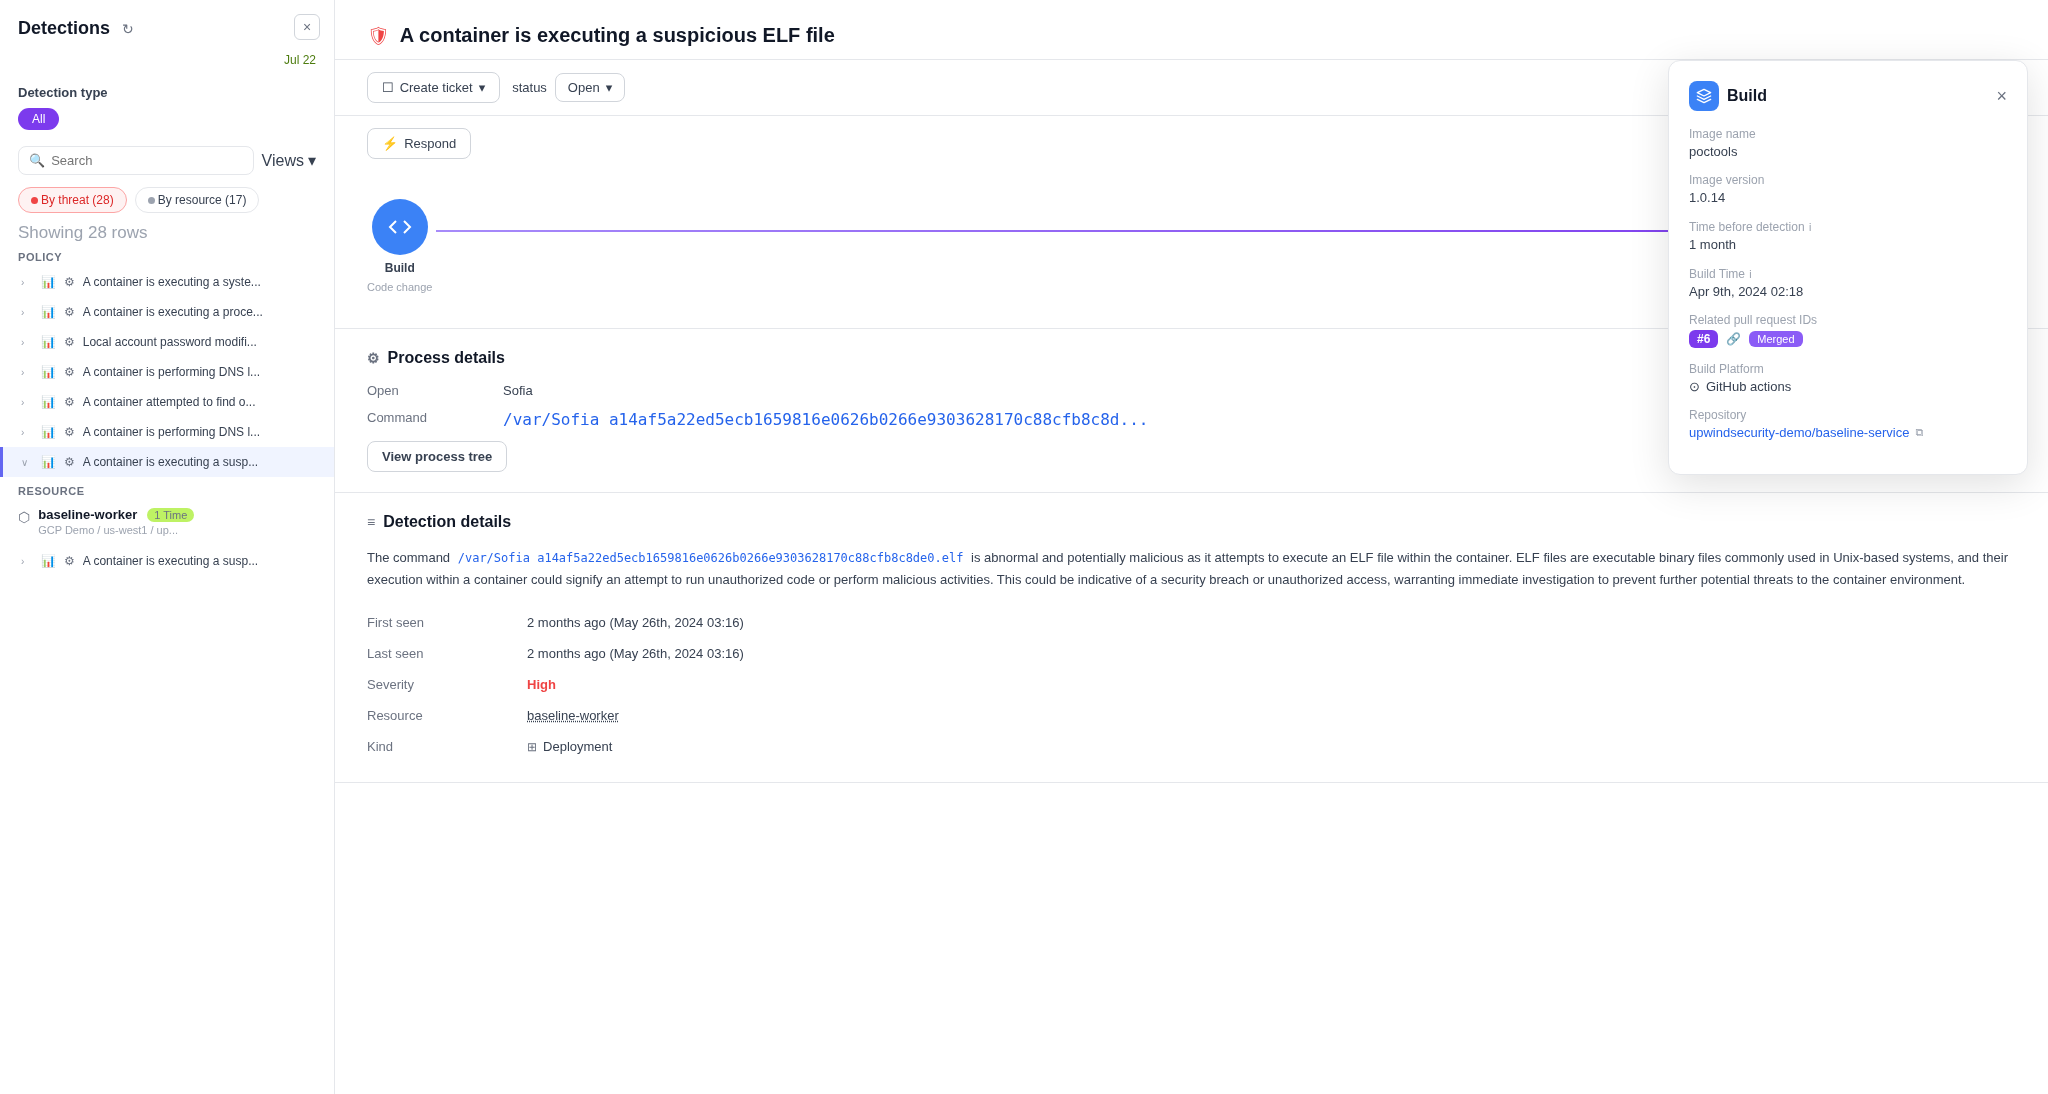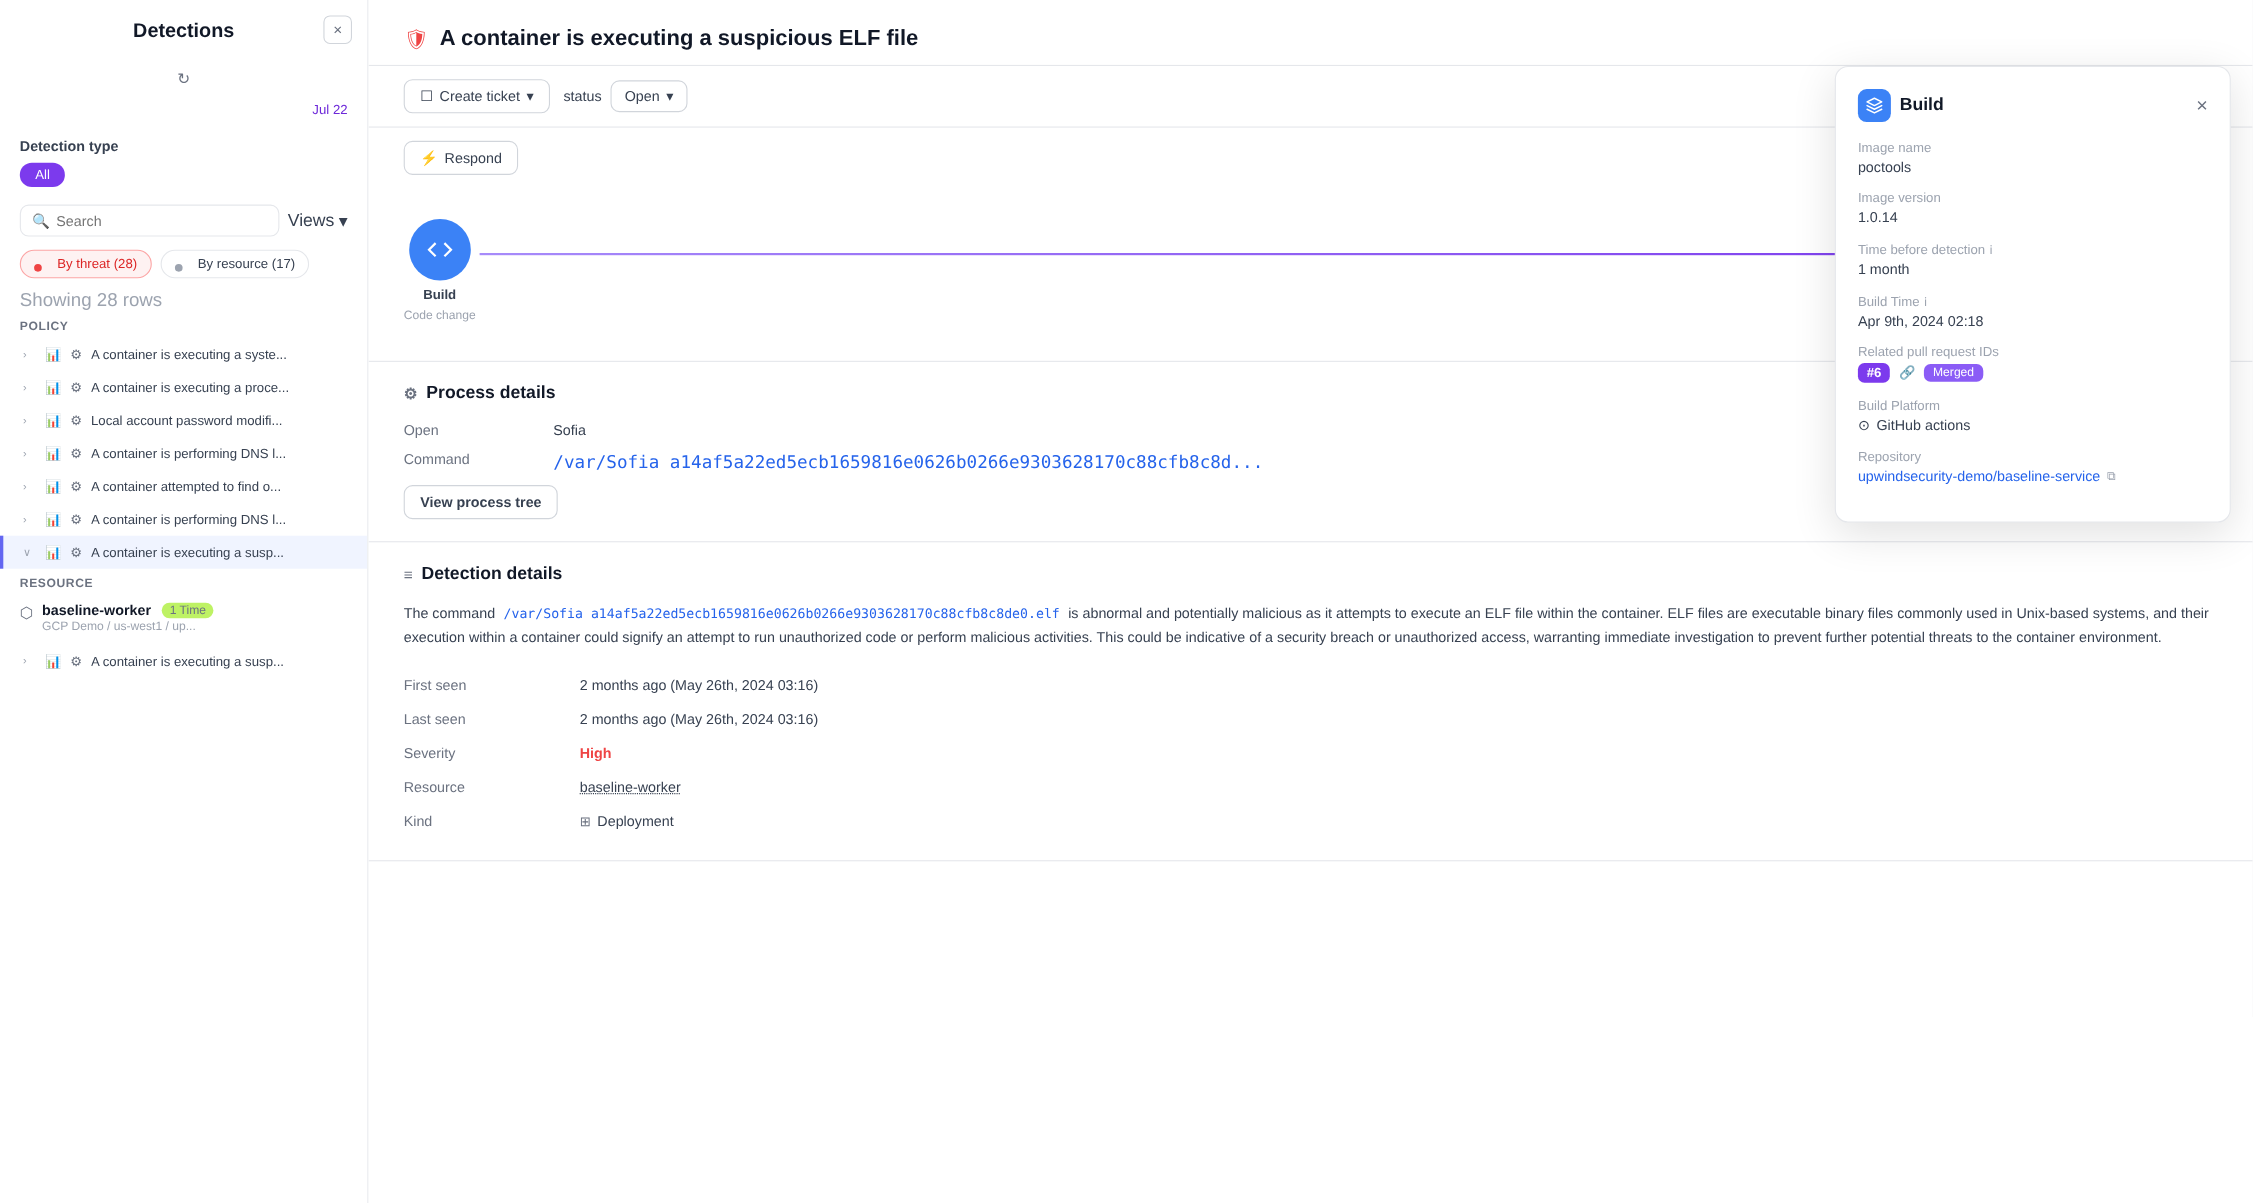--- a/index.html
+++ b/index.html
@@ -24,31 +24,31 @@
       border: 1px solid #d1d5db;
       border-radius: 6px;
       background: #fff;
       cursor: pointer;
       display: flex; align-items: center; justify-content: center;
       font-size: 14px; color: #6b7280;
       z-index: 10;
     }
     .sidebar-header {
       padding: 18px 18px 10px 18px;
-      display: flex; align-items: center; gap: 24px; flex-direction: column;
+      display: flex; align-items: center; gap: 12px;
     }
     .sidebar-title {
       font-size: 18px; font-weight: 700; color: #111827;
     }
     .sidebar-refresh-icon {
       color: #6b7280; font-size: 14px; cursor: pointer;
     }
     .sidebar-date-bar {
       padding: 4px 18px 10px 18px;
-      font-size: 12px; color: #6d28d9; text-align: right;
+      font-size: 12px; color: #4d7c0f; text-align: right;
     }
     .detection-type-section {
       padding: 8px 18px;
     }
     .detection-type-label {
       font-size: 13px; font-weight: 600; color: #374151; margin-bottom: 8px;
     }
     .detection-type-all-btn {
       background: #7c3aed; color: #fff; border: none; border-radius: 20px;
       padding: 4px 14px; font-size: 12px; cursor: pointer; font-weight: 500;
@@ -68,21 +68,21 @@
     }
     .views-btn {
       display: flex; align-items: center; gap: 4px;
       font-size: 16px; color: #374151; cursor: pointer; font-weight: 500;
     }
     .tabs-row {
       padding: 4px 18px;
       display: flex; gap: 8px;
     }
     .tab-btn {
-      display: flex; align-items: flex-end; gap: 14px;
+      display: flex; align-items: center; gap: 3px;
       padding: 5px 12px; border-radius: 20px; border: 1px solid #e5e7eb;
       font-size: 12px; cursor: pointer; background: #fff; color: #374151; font-weight: 500;
     }
     .tab-btn.active {
       background: #fef2f2; border-color: #fca5a5; color: #dc2626;
     }
     .tab-btn .dot-red { width: 7px; height: 7px; border-radius: 50%; background: #ef4444; }
     .tab-btn .dot-gray { width: 7px; height: 7px; border-radius: 50%; background: #9ca3af; }
     .rows-label {
       padding: 6px 18px 4px 18px;

